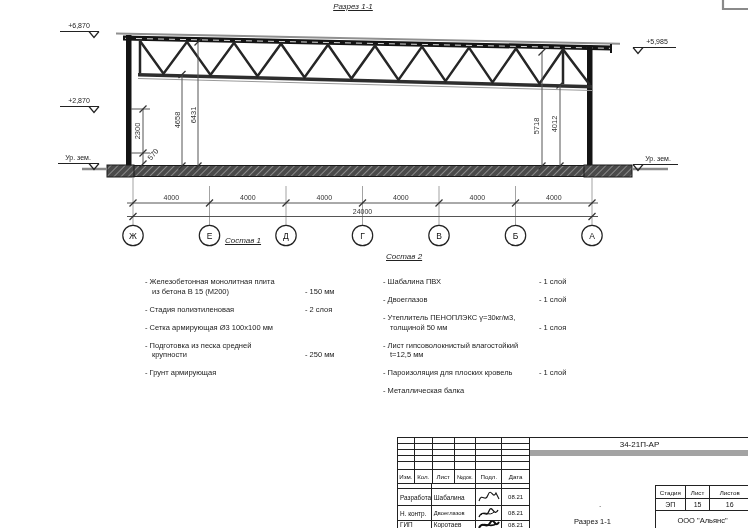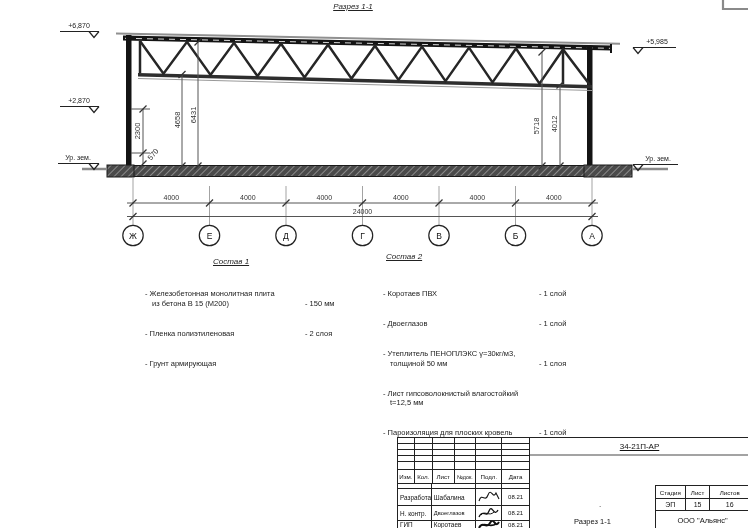--- a/index.html
+++ b/index.html
@@ -19,41 +19,41 @@
   .dimt { font-size:7.5px; }
   .spant { font-size:7px; }
   .elevt { font-size:7px; fill:#222; }
   .axist { font-size:8.5px; fill:#111; }
   
   .comp-title {
     font-size:8px; font-style:italic; text-decoration:underline; color:#222;
   }
   .comp-list { font-size:7.5px; line-height:1.32; color:#222; }
   .comp-item { display:flex; align-items:flex-end; margin-bottom:8px; }
-  .comp-text { white-space:pre-line; padding-left:7px; text-indent:-7px;margin-top:12px; }
+  .comp-text { white-space:pre-line; padding-left:7px; text-indent:-7px; }
   .c1 .comp-text { width:160px; }
   .c2 .comp-text { width:156px; }
   .comp-val { white-space:nowrap; }
   
   .stamp { left:397px; top:437px; width:351px; height:91px;
     border-top:1.5px solid #222; border-left:1.5px solid #222; font-size:6.5px; color:#111; }
   .lt { position:absolute; left:0; top:0; width:132px; height:91px; border-right:1.2px solid #222; }
   .row { display:flex; width:100%; border-bottom:1px solid #222; }
   .cell { border-right:1px solid #222; height:100%; overflow:hidden;
           display:flex; align-items:center; justify-content:center; text-align:center; }
   .cell:last-child { border-right:none; }
   .h6 { height:6px; } .h8 { height:8px; } .h14 { height:14px; } .h5 { height:5px; }
   .h17 { height:17px; } .h15 { height:15px; } .h13 { height:13px; } .h12 { height:12px; }
   .hd { font-size:6.2px; }
   .role, .nm { justify-content:flex-start; padding-left:2px; text-align:left; font-size:6.4px; }
   .dt { font-size:6px; }
   .sig svg { display:block; }
   .rt { position:absolute; left:132px; top:0; width:219px; height:91px; }
-  .band { width:100%; height:18px; border-bottom:2px solid #a3a3a3;
-          display:flex; align-items:center; justify-content:center; font-size:8px;text-decoration:underline; }
+  .band { width:100%; height:18px; border-bottom:6px solid #a3a3a3;
+          display:flex; align-items:center; justify-content:center; font-size:8px; }
   .midcell { position:absolute; left:0; top:18px; width:125px; height:73px; }
   .midtitle { position:absolute; bottom:3px; left:0; width:100%; text-align:center; font-size:7.5px; }
   .dotmark { position:absolute; left:69px; top:44px; font-size:8px; }
   .rbox { position:absolute; left:125px; top:47px; width:94px; height:44px;
           border-left:1.2px solid #222; border-top:1.2px solid #222; }
   .st-c1 { width:30px; } .st-c2 { width:25px; } .st-c3 { width:39px; }
   .vals { font-size:7px; }
   .company { width:100%; height:18px; display:flex; align-items:center; justify-content:center; font-size:7.5px; }
 </style>
 </head>
@@ -190,60 +190,73 @@
       <text class="axist" x="133" y="238.7" text-anchor="middle">Ж</text>
       <text class="axist" x="209.5" y="238.7" text-anchor="middle">Е</text>
       <text class="axist" x="286" y="238.7" text-anchor="middle">Д</text>
       <text class="axist" x="362.5" y="238.7" text-anchor="middle">Г</text>
       <text class="axist" x="439" y="238.7" text-anchor="middle">В</text>
       <text class="axist" x="515.5" y="238.7" text-anchor="middle">Б</text>
       <text class="axist" x="592" y="238.7" text-anchor="middle">А</text>
     </g>
   </svg>
 
-  <div class="abs comp-title" style="left:213px;top:257px;width:60px;text-align:left">Состав 1</div>
+  <div class="abs comp-title" style="left:213px;top:236px;width:60px;text-align:center">Состав 1</div>
   <div class="abs comp-list c1" style="left:145px;top:277px;width:235px">
     <div class="comp-item">
         <div class="comp-text">- Железобетонная  монолитная плита
 из бетона В 15 (М200)</div>
         <div class="comp-val">- 150 мм</div>
       </div>
     <div class="comp-item">
-        <div class="comp-text">- Пленка полиэтиленовая</div>
+        <div class="comp-text">- Стадия полиэтиленовая</div>
         <div class="comp-val">- 2 слоя</div>
+      </div>
+    <div class="comp-item">
+        <div class="comp-text">- Сетка армирующая Ø3 100х100 мм</div>
+        <div class="comp-val"></div>
+      </div>
+    <div class="comp-item">
+        <div class="comp-text">- Подготовка из песка средней
+крупности</div>
+        <div class="comp-val">- 250 мм</div>
       </div>
     <div class="comp-item">
         <div class="comp-text">- Грунт армирующая</div>
         <div class="comp-val"></div>
       </div>
   </div>
 
   <div class="abs comp-title" style="left:386px;top:252px">Состав 2</div>
   <div class="abs comp-list c2" style="left:383px;top:277px;width:240px">
     <div class="comp-item">
-        <div class="comp-text">- Коротаев ПВХ</div>
+        <div class="comp-text">- Шабалина ПВХ</div>
         <div class="comp-val">- 1 слой</div>
       </div>
     <div class="comp-item">
         <div class="comp-text">- Двоеглазов</div>
         <div class="comp-val">- 1 слой</div>
       </div>
     <div class="comp-item">
         <div class="comp-text">- Утеплитель ПЕНОПЛЭКС γ=30кг/м3,
 толщиной 50 мм</div>
         <div class="comp-val">- 1 слоя</div>
       </div>
     <div class="comp-item">
         <div class="comp-text">- Лист гипсоволокнистый влагостойкий
 t=12,5 мм</div>
         <div class="comp-val"></div>
       </div>
     <div class="comp-item">
         <div class="comp-text">- Пароизоляция для плоских кровель</div>
         <div class="comp-val">- 1 слой</div>
+      </div>
+    <div class="comp-item">
+        <div class="comp-text">- Металлическая балка</div>
+        <div class="comp-val"></div>
       </div>
   </div>
 
   <div class="abs stamp">
 
     <div class="lt">
       <div class="row h6">
           <div class="cell" style="width:17px"></div>
           <div class="cell" style="width:18px"></div>
           <div class="cell" style="width:22px"></div>

